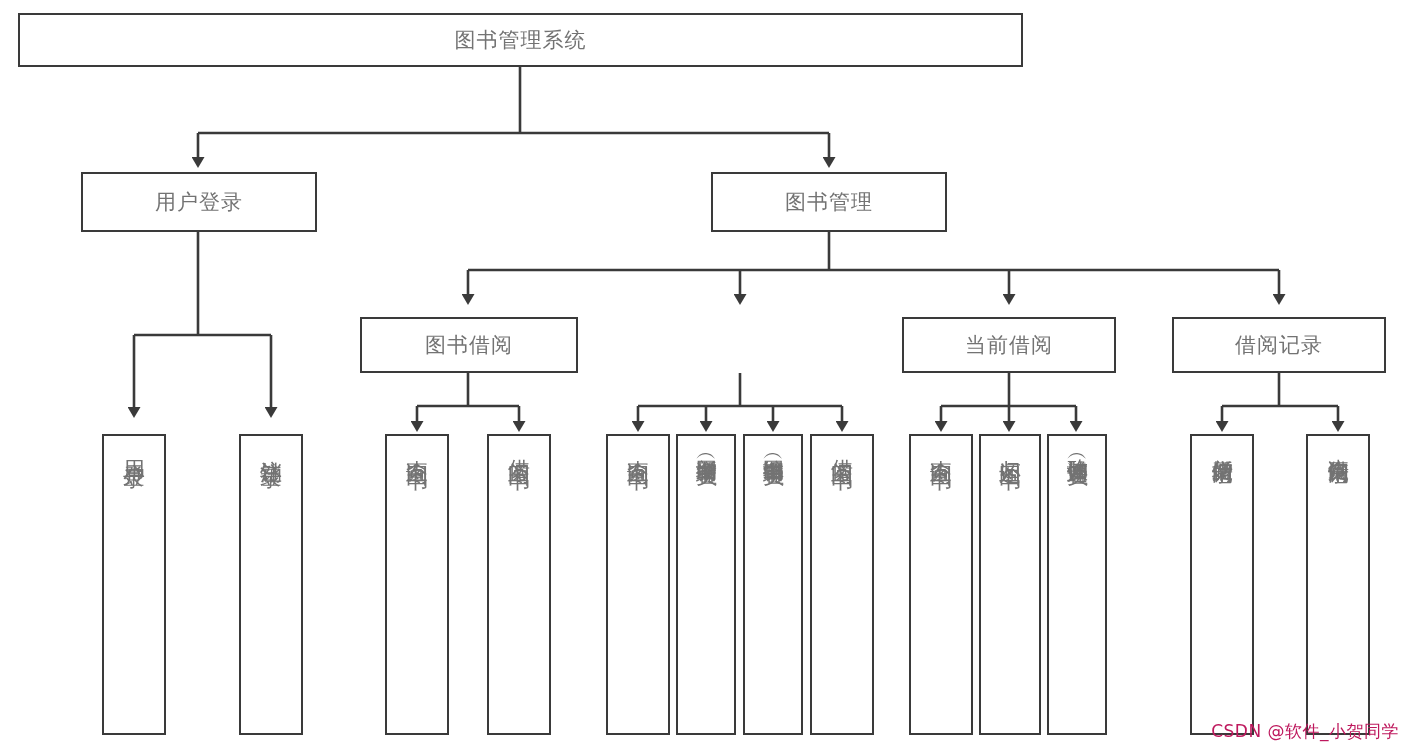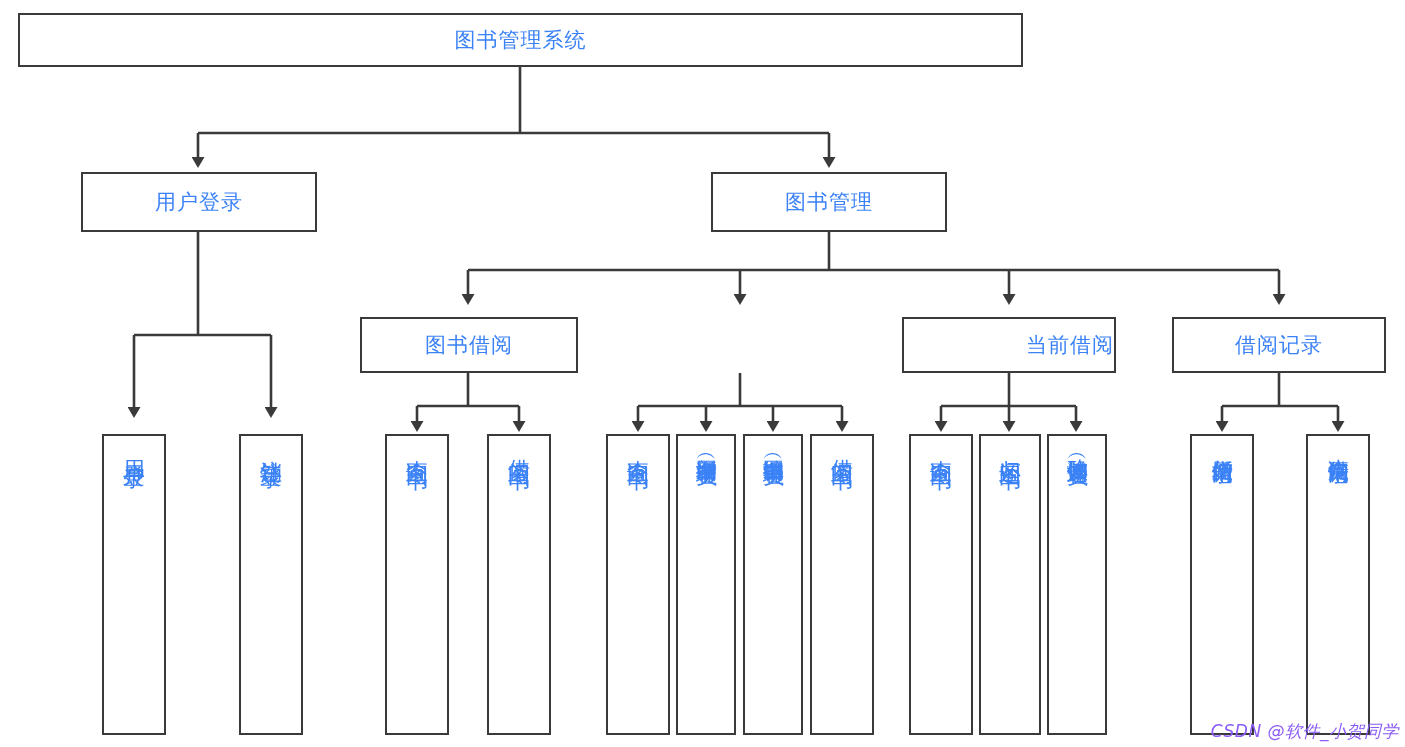--- a/index.html
+++ b/index.html
@@ -17,21 +17,21 @@
 
   
   .node{
     position:absolute;
     box-sizing:border-box;
     background:#ffffff;
     border:2.5px solid #3a3a3a;
     display:flex;
     align-items:center;
     justify-content:center;
-    color:#3b82f6;
+    color:#737373;
   }
   .node .lbl{
     display:block;
     font-size:21px;
     line-height:1.15;
     letter-spacing:1px;
     white-space:nowrap;
   }
   
   .horiz .lbl{writing-mode:horizontal-tb;}
@@ -52,25 +52,24 @@
   }
   .leaf.tall .lbl{font-size:21px;letter-spacing:1px;}
 
   
   #node-root{border-width:2.5px;}
 
   .watermark{
     position:absolute;
     right:6px;bottom:4px;
     font-size:17px;
-    color:#8b5cf6;
+    color:#be185d;
     letter-spacing:0.5px;
     white-space:nowrap;
     user-select:none;
-    font-style:italic;
   }
 </style>
 </head>
 <body>
 
 <div id="canvas">
 
   <svg id="wires" viewBox="0 0 1405 747" xmlns="http://www.w3.org/2000/svg">
     <defs>
       <marker id="arw" markerWidth="11" markerHeight="13" refX="1" refY="6.5" orient="auto" markerUnits="userSpaceOnUse">
@@ -133,21 +132,21 @@
 
   <div class="node horiz" style="left:711px;top:172px;width:236px;height:60px;">
     <span class="lbl">图书管理</span>
   </div>
 
   <div class="node horiz" style="left:360px;top:317px;width:218px;height:56px;">
     <span class="lbl">图书借阅</span>
   </div>
 
 
-  <div class="node horiz" style="left:902px;top:317px;width:214px;height:56px;justify-content:flex-end;">
+  <div class="node horiz" style="left:902px;top:317px;width:214px;height:56px;">
     <span class="lbl">当前借阅</span>
   </div>
 
   <div class="node horiz" style="left:1172px;top:317px;width:214px;height:56px;">
     <span class="lbl">借阅记录</span>
   </div>
 
   <div class="node leaf" style="left:102px;top:434px;width:64px;height:301px;">
     <span class="lbl">用户登录</span>
   </div>

